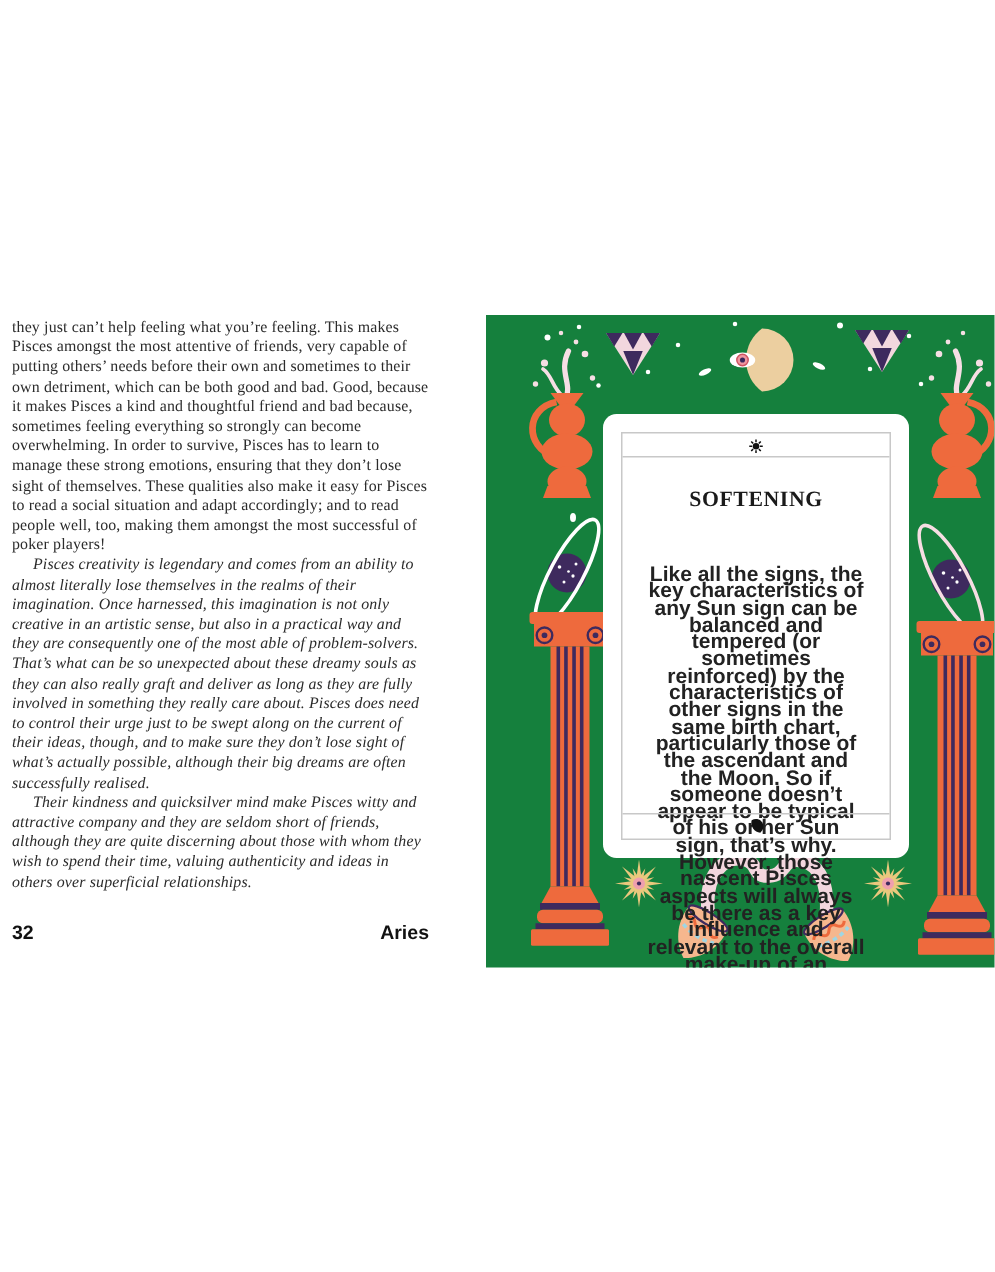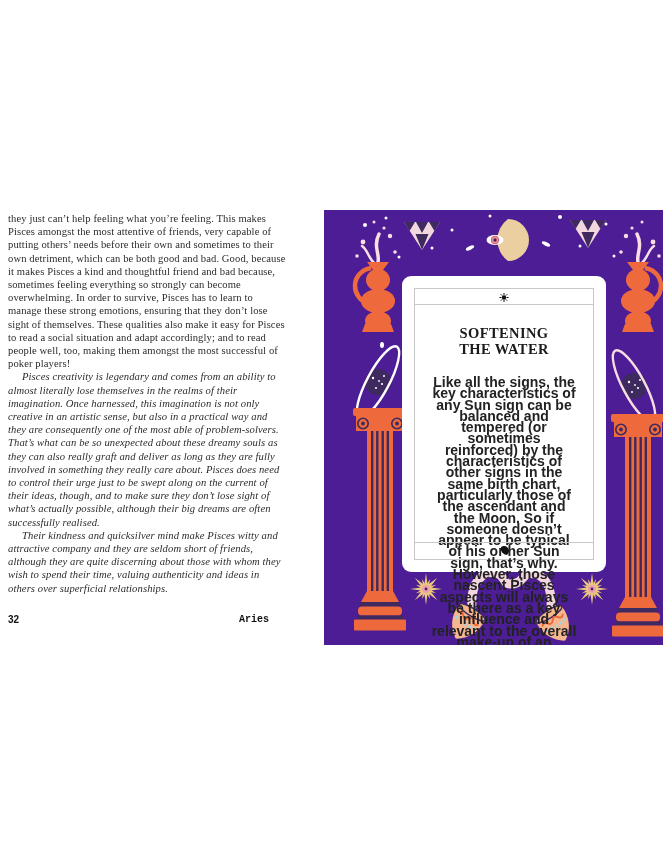--- a/index.html
+++ b/index.html
@@ -10,28 +10,28 @@
   
   .left-page{position:absolute;left:8px;top:212px;width:280px;}
   .left-page p{
     margin:0;font-size:10.6px;line-height:13.2px;color:#2b2b2b;
     text-align:left;letter-spacing:0.1px;
   }
   .left-page p.indent{text-indent:14px;font-style:italic;}
   .page-footer{
     position:absolute;left:8px;top:614px;width:280px;height:14px;
     font-family:"Liberation Sans", sans-serif;font-weight:bold;
-    font-size:10px;color:#111;
+    font-size:13px;color:#111;
   }
   .page-footer .pgnum{position:absolute;left:0;top:0;}
-  .page-footer .running{position:absolute;right:19px;top:0;font-family:Liberation Mono, monospace;}
+  .page-footer .running{position:absolute;right:2px;top:0;}
   
   .right-page{
     position:absolute;left:324px;top:210px;width:339px;height:435px;
-    background:#4c1d95;overflow:hidden;
+    background:#15803d;overflow:hidden;
   }
   .deco-svg{position:absolute;left:0;top:0;}
   
   .tablet-card{
     position:absolute;left:78px;top:66px;width:204px;height:296px;
     background:#ffffff;border-radius:9px;
   }
   .card-inner{
     position:absolute;left:12px;top:12px;right:12px;bottom:12px;
     border:1px solid #c8c8c8;
@@ -223,21 +223,20 @@
               <line x1="2.6" y1="0" x2="4.5" y2="0"></line>
             <line x1="-3.2" y1="-3.2" x2="-1.9" y2="-1.9"></line>
               <line x1="1.9" y1="1.9" x2="3.2" y2="3.2"></line>
             <line x1="3.2" y1="-3.2" x2="1.9" y2="-1.9"></line>
               <line x1="-1.9" y1="1.9" x2="-3.2" y2="3.2"></line>
           </g>
         </svg>
       </div>
       <div class="card-title">
         <span>SOFTENING</span>
-        <span>THE WATER</span>
       </div>
       <div class="card-body">Like all the signs, the key characteristics of any Sun sign can be balanced and tempered (or sometimes reinforced) by the characteristics of other signs in the same birth chart, particularly those of the ascendant and the Moon. So if someone doesn’t appear to be typical of his or her Sun sign, that’s why. However, those nascent Pisces aspects will always be there as a key influence and relevant to the overall make-up of an individual’s approach to life.</div>
       <div class="card-bottombar">
         <svg width="14" height="14">
           <g transform="translate(7,7) rotate(-35)">
             <path d="M0,-5 A5,5 0 0,1 0,5 A6.5,6.5 0 0,1 0,-5 Z" fill="#111"></path>
           </g>
         </svg>
       </div>
     </div>

